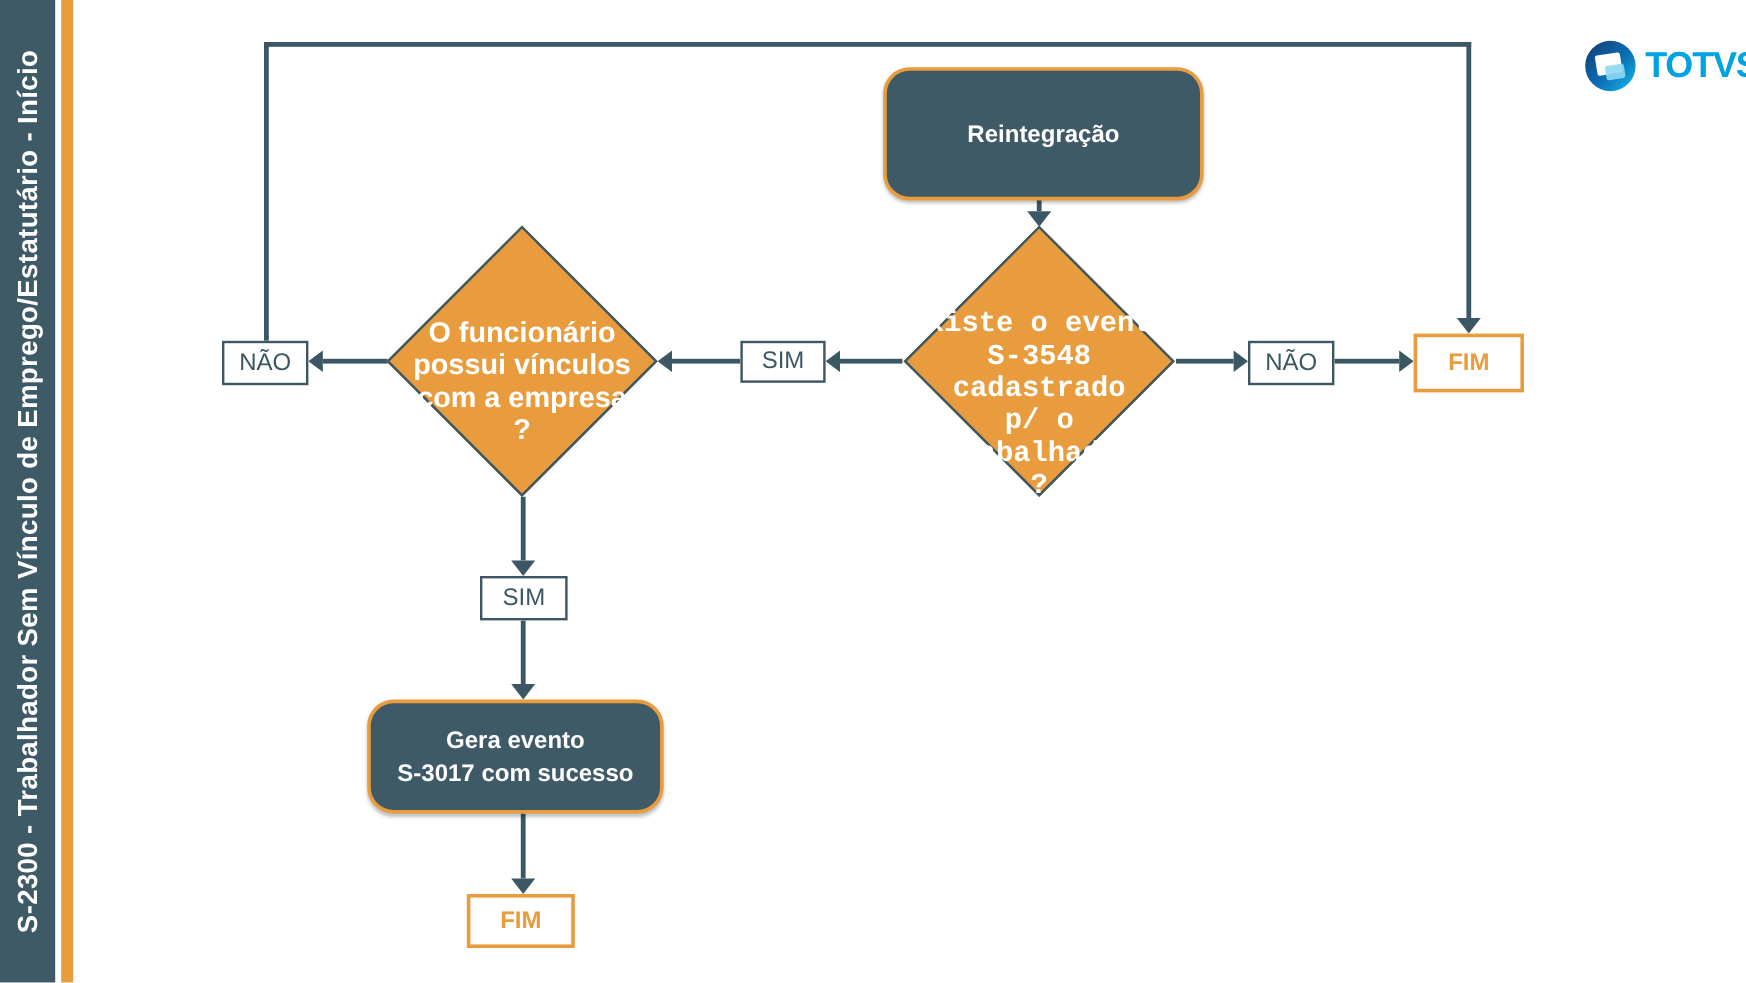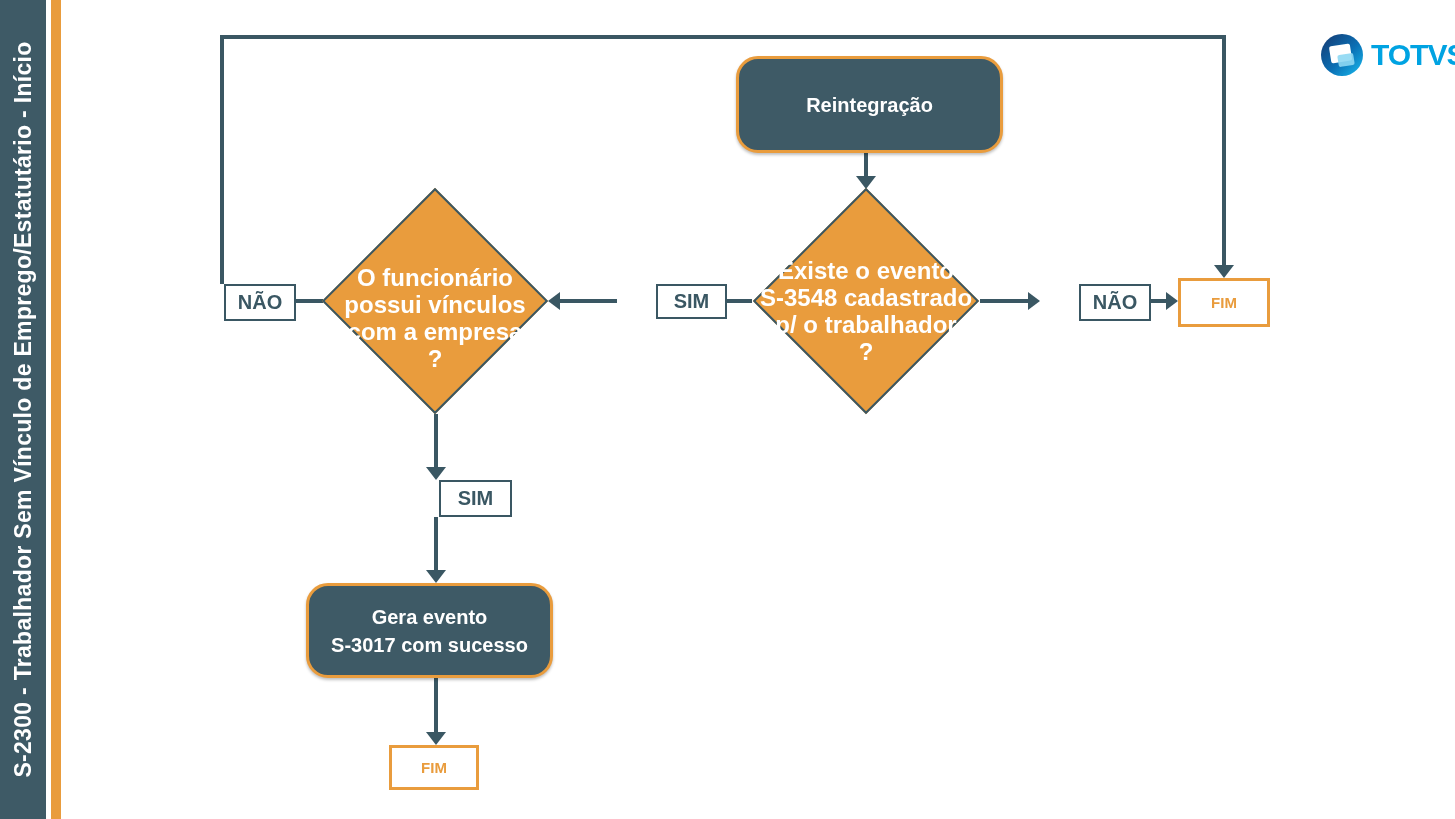--- a/index.html
+++ b/index.html
@@ -44,26 +44,26 @@
   }
   .diamond{
     position:absolute;width:160px;height:160px;background:var(--orange);
     border:2px solid var(--slate-line);transform:rotate(45deg);box-sizing:border-box;
   }
   .diamond-text{
     position:absolute;color:#fff;font-size:24px;font-weight:700;text-align:center;line-height:27px;
   }
   .node-label{
     position:absolute;background:#fff;border:2px solid var(--slate-line);box-sizing:border-box;
-    color:var(--slate-line);font-size:20px;font-weight:700;
-    display:flex;align-items:center;justify-content:center;margin-left:39px;
+    color:var(--slate-line);font-size:20px;font-weight:400;
+    display:flex;align-items:center;justify-content:center;
   }
   .node-end{
     position:absolute;background:#fff;border:3px solid var(--orange);box-sizing:border-box;
-    color:var(--orange);font-size:15px;font-weight:700;text-align:left;
+    color:var(--orange);font-size:20px;font-weight:700;text-align:left;
     display:flex;align-items:center;justify-content:center;
   }
 </style>
 </head>
 <body>
 
 <div class="canvas">
 
   <div class="sidebar-bar">
     <div class="sidebar-title">S-2300 - Trabalhador Sem Vínculo de Emprego/Estatutário - Início</div>
@@ -107,26 +107,26 @@
   <div class="hline" style="left:269px;top:299px;width:54px;"></div>
   <div class="arr arr-left" style="left:257px;top:292px;"></div>
 
   <div class="vline" style="left:434px;top:414px;height:53px;"></div>
   <div class="arr arr-down" style="left:426px;top:467px;"></div>
   <div class="vline" style="left:434px;top:517px;height:53px;"></div>
   <div class="arr arr-down" style="left:426px;top:570px;"></div>
   <div class="vline" style="left:434px;top:678px;height:54px;"></div>
   <div class="arr arr-down" style="left:426px;top:732px;"></div>
 
-  <div class="node-process" style="left:736px;top:56px;width:267px;height:97px;">
+  <div class="node-process" style="left:736px;top:56px;width:267px;height:111px;">
     <span>Reintegração</span>
   </div>
 
   <div class="diamond" style="left:786px;top:221px;"></div>
-  <div class="diamond-text" style="left:756px;top:257px;width:220px;">
+  <div class="diamond-text" style="left:756px;top:257px;width:220px;font-family:Liberation Mono, monospace;">
     <div>Existe o evento</div>
     <div>S-3548 cadastrado</div>
     <div>p/ o trabalhador</div>
     <div>?</div>
   </div>
 
   <div class="diamond" style="left:355px;top:221px;"></div>
   <div class="diamond-text" style="left:330px;top:264px;width:210px;">
     <div>O funcionário</div>
     <div>possui vínculos</div>

